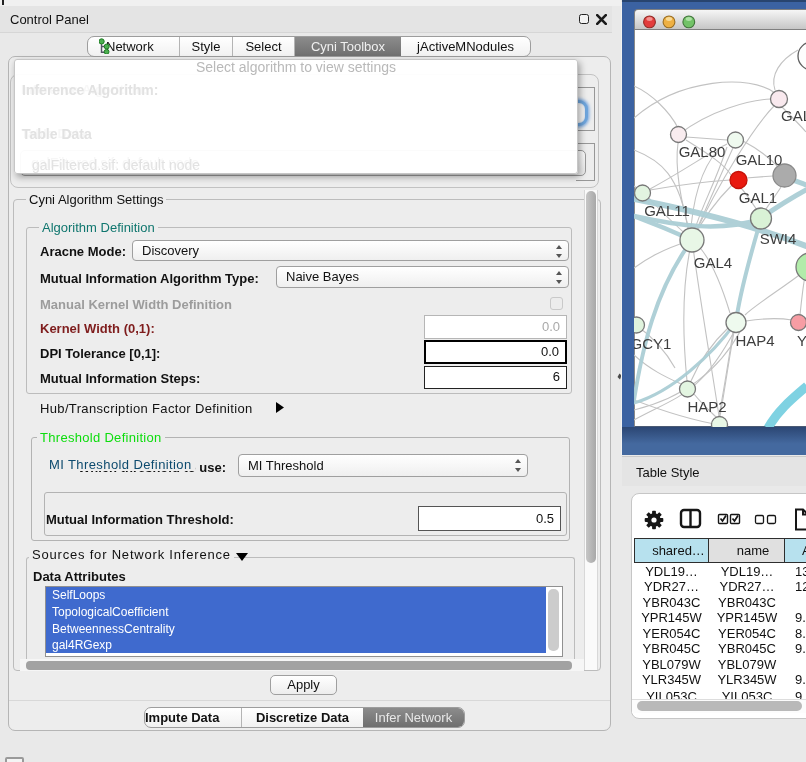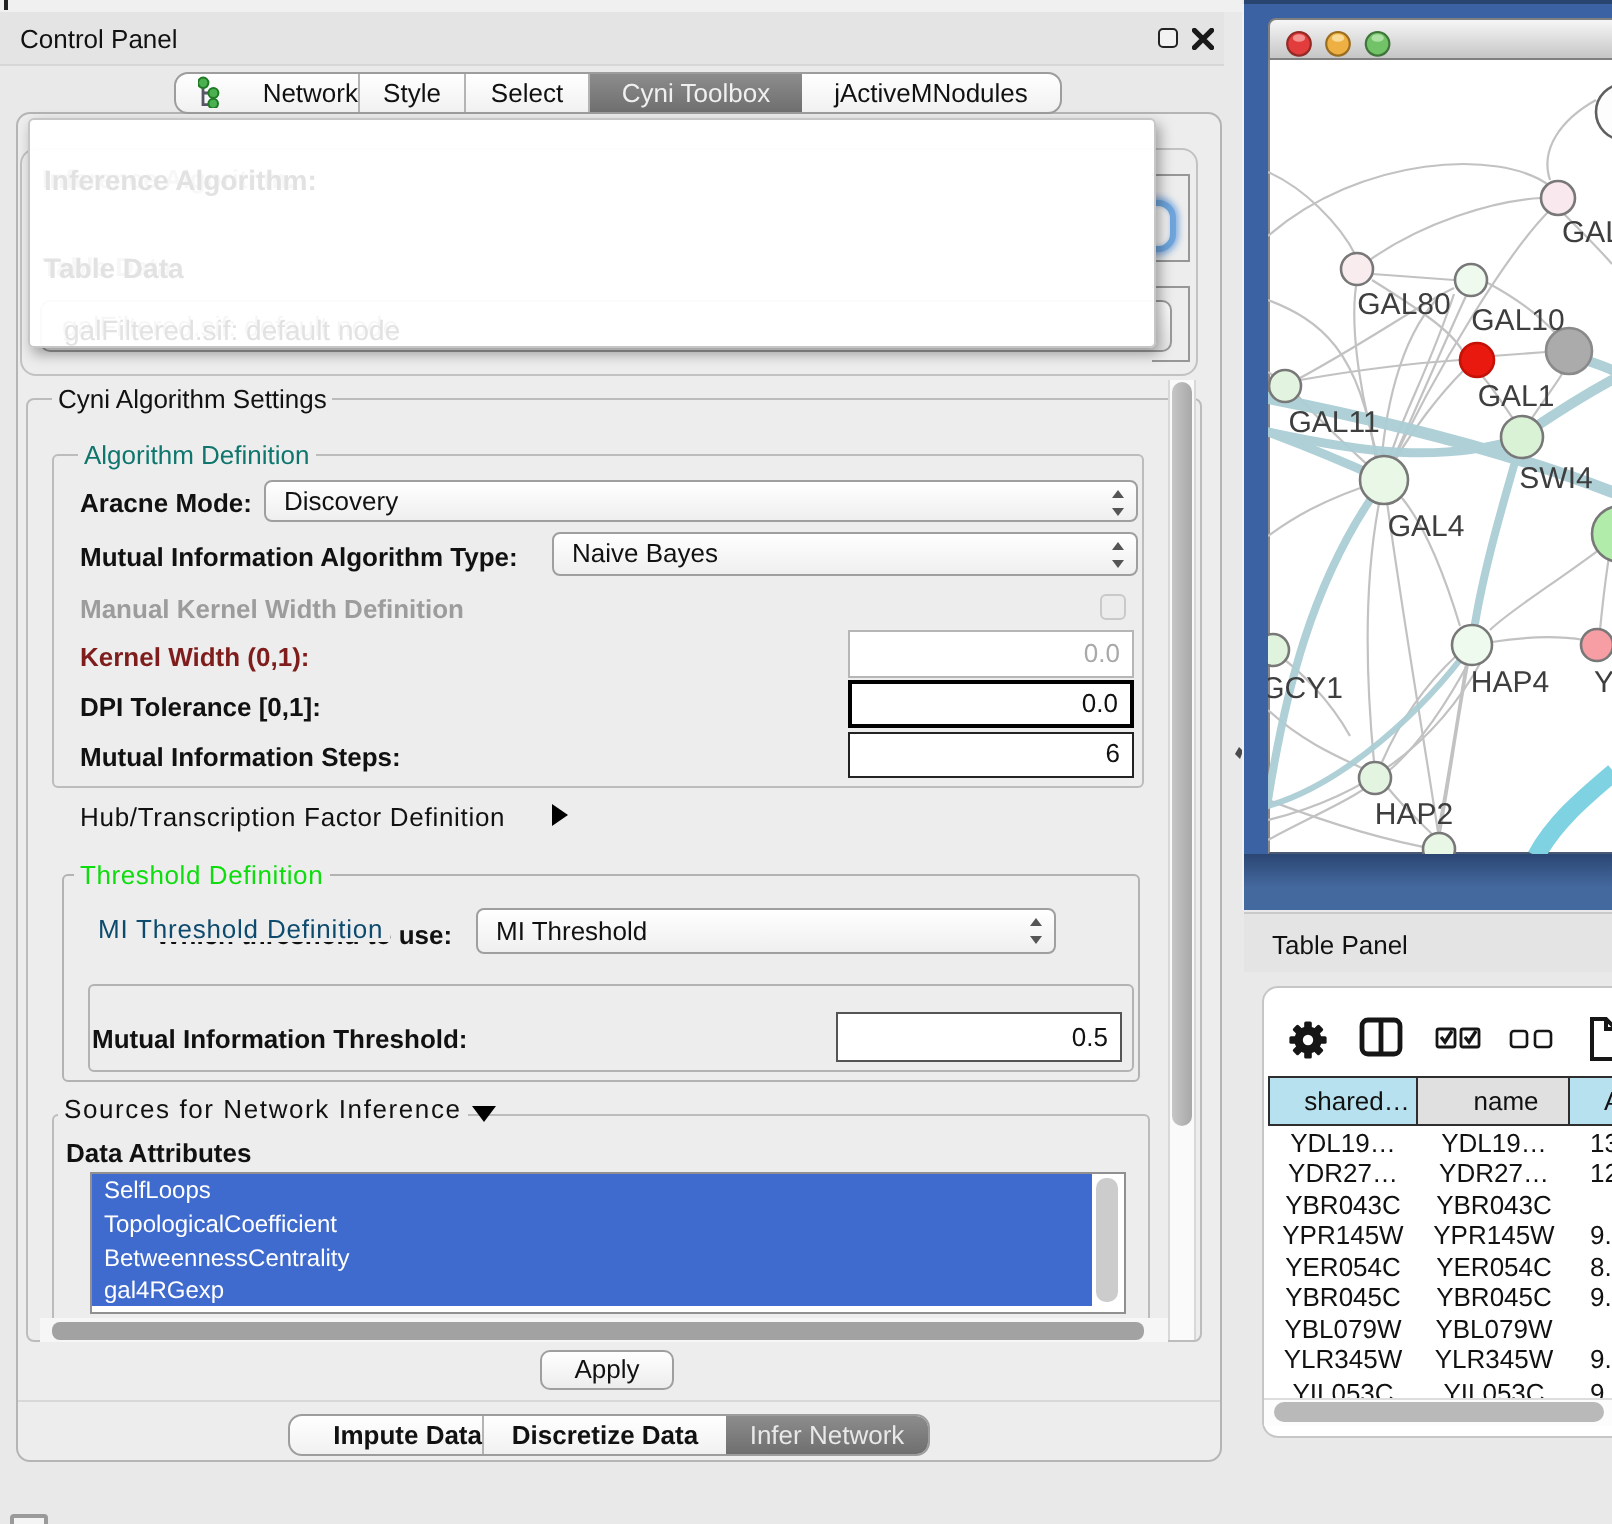--- a/index.html
+++ b/index.html
@@ -26,21 +26,21 @@
 <div class="a" style="left:10px;top:12px;font-size:13px">Control Panel</div>
 <div class="a" style="left:579px;top:14px;width:10px;height:10px;border:1.5px solid #222;border-radius:2.5px;background:#f2f2f2"></div>
 <svg class="a" style="left:596px;top:14px" width="11" height="11" viewBox="0 0 11 11">
     <path d="M1.2 1.2 L9.8 9.8 M9.8 1.2 L1.2 9.8" stroke="#1a1a1a" stroke-width="2.6" stroke-linecap="round"></path>
   </svg>
 
 <div class="a" style="left:8px;top:56px;width:603px;height:675px;background:#ededed;border:1px solid #b5b5b5;border-radius:7px"></div>
 <div class="a" style="left:9px;top:700px;width:601px;height:1px;background:#d8d8d8"></div>
 
 <div class="a seg" style="left:87px;top:36px;width:444px;height:21px;border:1px solid #9d9d9d;border-radius:7px;background:linear-gradient(#ffffff,#f1f1f1)">
- <div style="width:92px;border-right:1px solid #b4b4b4;text-align:right;line-height:19px;padding-left:18px">Network</div>
+ <div style="width:92px;border-right:1px solid #b4b4b4;text-align:left;line-height:19px;padding-left:18px">Network</div>
  <div style="width:53px;border-right:1px solid #b4b4b4;text-align:center;line-height:19px">Style</div>
  <div style="width:62px;border-right:1px solid #b4b4b4;text-align:center;line-height:19px">Select</div>
  <div style="width:106px;background:linear-gradient(#8c8c8c,#6f6f6f);color:#f0f0f0;text-align:center;line-height:19px">Cyni Toolbox</div>
  <div style="flex:1;text-align:center;line-height:19px">jActiveMNodules</div>
 </div>
 
 <svg class="a" style="left:99px;top:37px" width="14" height="17" viewBox="0 0 14 17">
  <path d="M2.5 5 L2.5 15.3 L7 15.3 M2.5 9.5 L7 9.5" stroke="#555566" stroke-width="1.4" fill="none"></path>
  <circle cx="2.6" cy="4.4" r="2.6" fill="#4caf50" stroke="#1e7b24" stroke-width="1"></circle>
  <circle cx="7.7" cy="9.5" r="2.5" fill="#4caf50" stroke="#1e7b24" stroke-width="1"></circle>
@@ -54,20 +54,21 @@
     <div style="position:absolute;left:-14px;top:4px;width:26px;height:26px;box-sizing:border-box;border:3px solid #6ea5dc;border-radius:9px;background:#f4f4f4;box-shadow:0 0 3px 1.5px rgba(100,155,220,0.75), inset 0 0 2px rgba(100,155,220,0.5)"></div>
   </div>
 <div class="a b" style="left:21px;top:82px;color:#3a3a3a">Inference Algorithm:</div>
 <div class="a b" style="left:21px;top:126px;color:#3a3a3a">Table Data</div>
 <div class="a" style="left:20px;top:150px;width:566px;height:26px;border:1px solid #9a9a9a;border-radius:5px;background:linear-gradient(#fdfdfd,#e8e8e8);line-height:25px;padding-left:10px;color:#222;font-size:14px">galFiltered.sif: default node</div>
 
 <div class="a" style="left:14px;top:59px;width:564px;height:115px;background:rgba(255,255,255,0.96);border:1px solid #c6c6c6;border-radius:3px;box-shadow:2px 3px 7px rgba(0,0,0,0.35)">
  <div class="b" style="position:absolute;left:7px;top:22px;color:#e2e2e2;font-size:14px">Inference Algorithm:</div>
     <div class="b" style="position:absolute;left:7px;top:66px;color:#e2e2e2;font-size:14px">Table Data</div>
     <div style="position:absolute;left:17px;top:97px;color:#e2e2e2;font-size:14px">galFiltered.sif: default node</div>
+    <div style="position:absolute;top:0;left:0;width:100%;text-align:center;color:#b9b9b9;line-height:15.5px;font-size:14px">Select algorithm to view settings</div>
 </div>
 
 <div class="a tb" style="left:13px;top:199px;width:588px;height:472px;border-radius:4px"></div>
 <div class="a tl" style="left:26px;top:193px">Cyni Algorithm Settings</div>
 
 <div class="a" style="left:584px;top:190px;width:14px;height:480px;background:#fafafa;border-left:1px solid #d8d8d8;border-right:1px solid #d8d8d8"></div>
 <div class="a" style="left:586px;top:191px;width:10px;height:372px;background:linear-gradient(90deg,#c6c6c6,#a8a8a8);border-radius:5px"></div>
 
 <div class="a tb" style="left:26px;top:227px;width:546px;height:167px"></div>
 <div class="a tl" style="left:39px;top:221px;color:#0f766e">Algorithm Definition</div>
@@ -131,21 +132,21 @@
 <div class="a" style="left:46px;top:587px;width:500px;height:66px;background:#3f6ace;color:#fff;font-size:12px;line-height:16.8px;padding-left:6px;overflow:hidden">
 SelfLoops<br>TopologicalCoefficient<br>BetweennessCentrality<br>gal4RGexp</div>
 <div class="a" style="left:548px;top:589px;width:11px;height:62px;background:#cccccc;border-radius:5px"></div>
 
 <div class="a" style="left:20px;top:659px;width:564px;height:12px;background:#f6f6f6"></div>
 <div class="a" style="left:26px;top:661px;width:546px;height:8.5px;background:#a2a2a2;border-radius:4px"></div>
 
 <div class="a" style="left:270px;top:675px;width:67px;height:20px;border:1px solid #9f9f9f;border-radius:5px;background:linear-gradient(#ffffff,#ededed);text-align:center;line-height:18px">Apply</div>
 
 <div class="a seg" style="left:144px;top:707px;width:321px;height:21px;border:1px solid #9d9d9d;border-radius:7px;background:linear-gradient(#ffffff,#f1f1f1)">
- <div class="b" style="width:97px;border-right:1px solid #b4b4b4;text-align:right;line-height:19px">Impute Data</div>
+ <div class="b" style="width:97px;border-right:1px solid #b4b4b4;text-align:left;line-height:19px">Impute Data</div>
  <div class="b" style="width:121px;text-align:center;line-height:19px">Discretize Data</div>
  <div style="flex:1;background:linear-gradient(#8c8c8c,#6f6f6f);color:#e8e8e8;text-align:center;line-height:19px">Infer Network</div>
 </div>
 
 <div class="a" style="left:5px;top:757px;width:19px;height:12px;border:2px solid #9a9a9a;border-radius:2px;background:#f4f4f4"></div>
 
 <svg class="a" style="left:617px;top:373px" width="5" height="7" viewBox="0 0 5 7">
     <path d="M0.5 4 L2.5 0.5 L4.5 2.5 L3 6.5 Z" fill="#4a4a4a"></path>
   </svg>
 
@@ -245,21 +246,21 @@
  <text x="651" y="349" text-anchor="middle">GCY1</text>
  <text x="755" y="346" text-anchor="middle">HAP4</text>
  <text x="707" y="412" text-anchor="middle">HAP2</text>
 </g>
 </svg>
 
 <div class="a" style="left:622px;top:427px;width:184px;height:28px;background:linear-gradient(#2b4673,#44699f 60%,#44699f)"></div>
 
 <div class="a" style="left:622px;top:455px;width:184px;height:307px;background:#e9e9e9"></div>
 <div class="a" style="left:622px;top:456px;width:184px;height:30px;background:#e4e4e4;border-top:1px solid #c9c9c9"></div>
-<div class="a" style="left:636px;top:465px">Table Panel</div>
+<div class="a" style="left:636px;top:465px">Table Style</div>
 
 <div class="a" style="left:631px;top:493px;width:176px;height:226px;background:#fff;border:1px solid #c6c6c6;border-radius:8px 0 0 8px"></div>
 <svg class="a" style="left:640px;top:505px" width="166" height="30" viewBox="0 0 166 30">
  <g transform="translate(14,15)">
   <g fill="#161616">
    <circle r="6.8"></circle>
    <rect x="-1.9" y="-9.3" width="3.8" height="5" rx="0.8"></rect>
    <rect x="-1.9" y="-9.3" width="3.8" height="5" rx="0.8" transform="rotate(45)"></rect>
    <rect x="-1.9" y="-9.3" width="3.8" height="5" rx="0.8" transform="rotate(90)"></rect>
    <rect x="-1.9" y="-9.3" width="3.8" height="5" rx="0.8" transform="rotate(135)"></rect>

